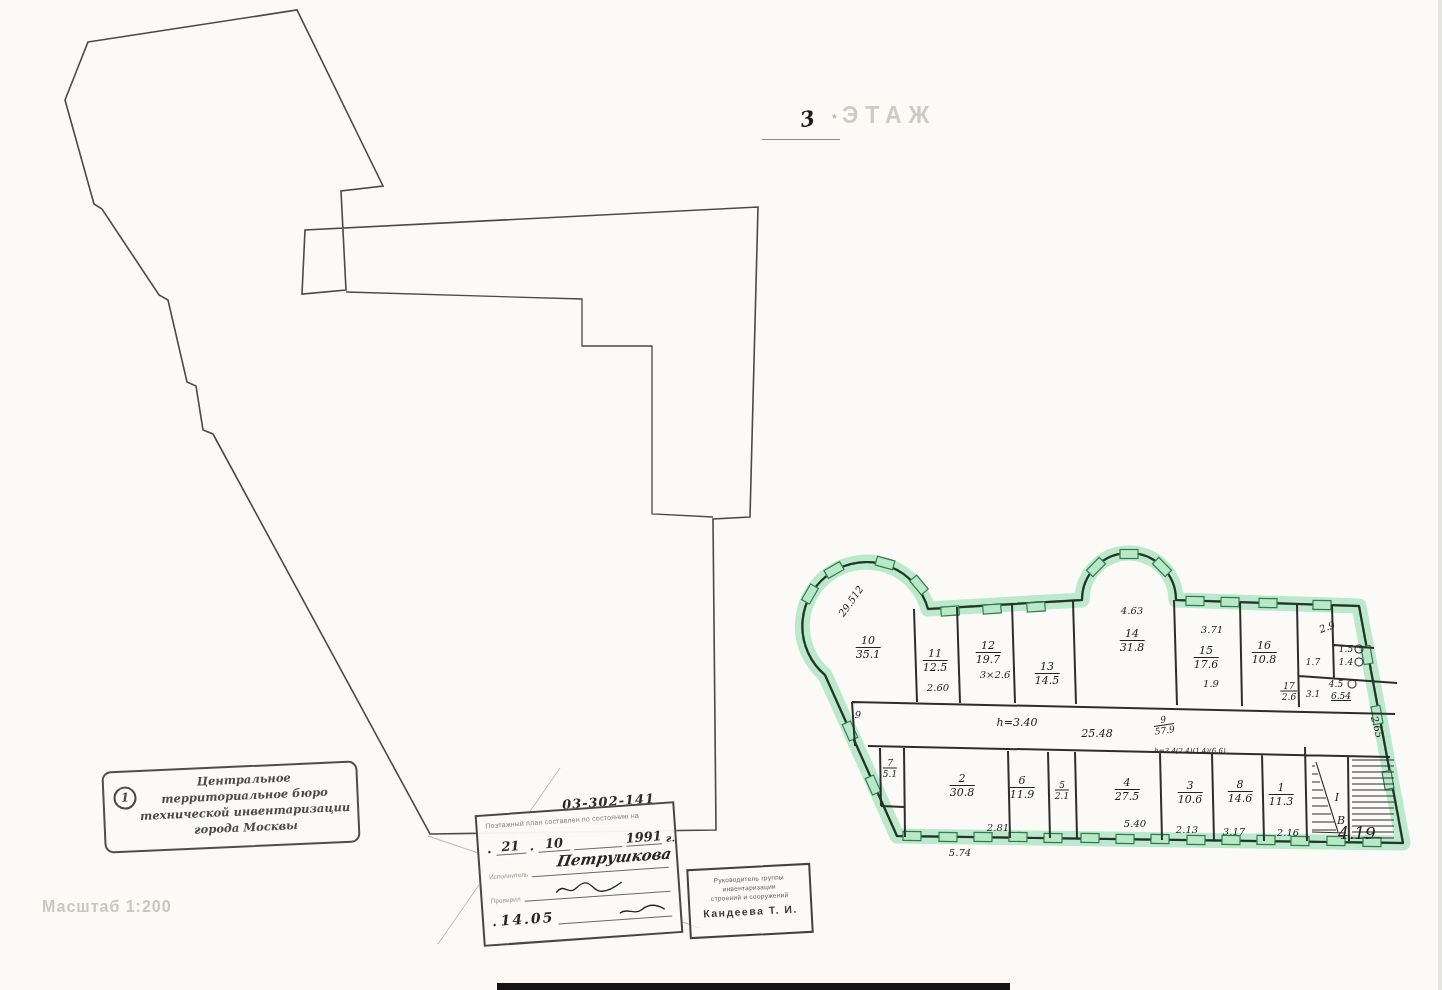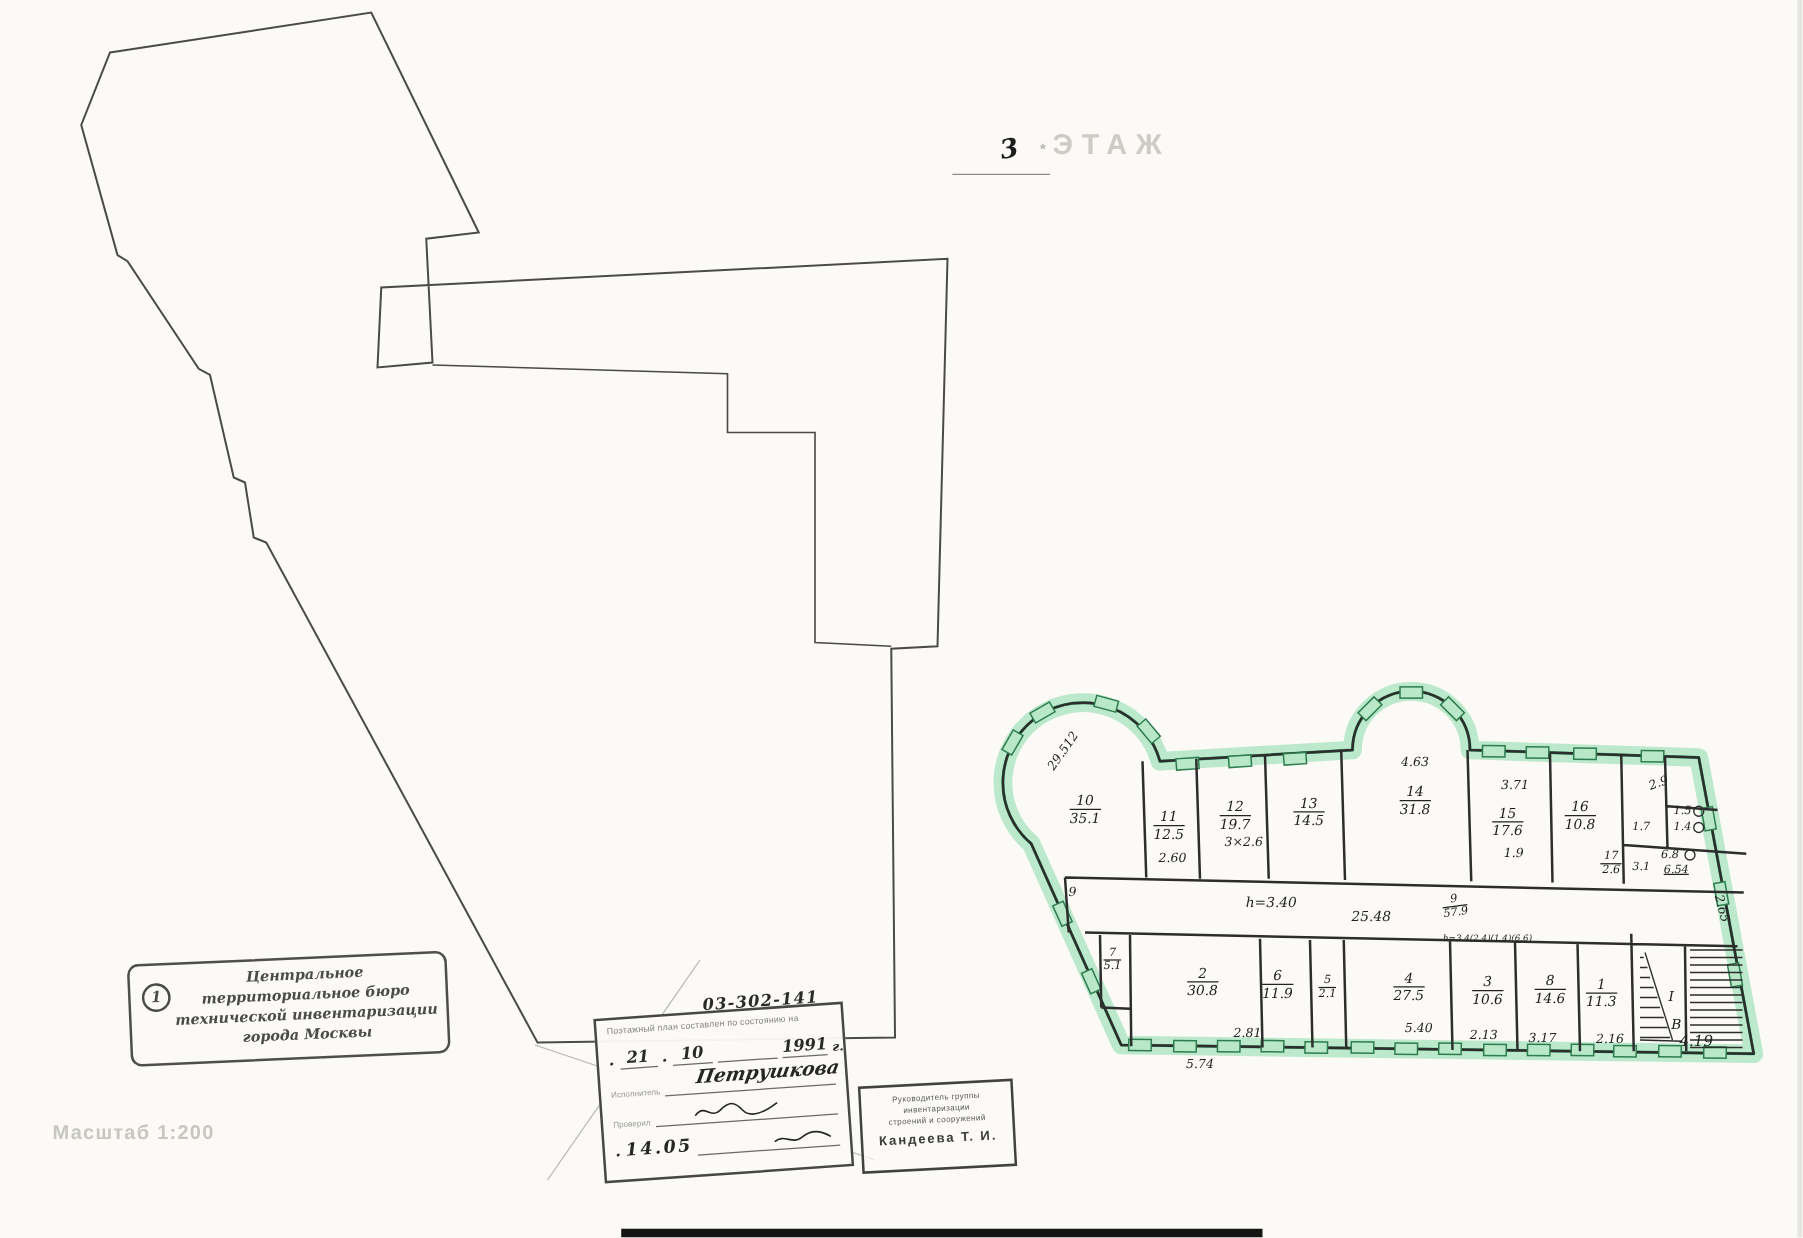--- a/index.html
+++ b/index.html
@@ -162,21 +162,21 @@
       <span class="ra">35.1</span>
     </span>
   <span class="room" style="left:935px;top:661px;">
       <span class="rn">11</span>
       <span class="ra">12.5</span>
     </span>
   <span class="room" style="left:988px;top:653px;">
       <span class="rn">12</span>
       <span class="ra">19.7</span>
     </span>
-  <span class="room" style="left:1047px;top:650px;text-align:center;">
+  <span class="room" style="left:1047px;top:674px;text-align:center;">
       <span class="rn">13</span>
       <span class="ra">14.5</span>
     </span>
   <span class="room" style="left:1132px;top:641px;">
       <span class="rn">14</span>
       <span class="ra">31.8</span>
     </span>
   <span class="room" style="left:1206px;top:658px;">
       <span class="rn">15</span>
       <span class="ra">17.6</span>
@@ -232,33 +232,33 @@
   <span class="lbl" style="left:938px;top:687px;">2.60</span>
   <span class="lbl" style="left:995px;top:674px;">3×2.6</span>
   <span class="lbl" style="left:1132px;top:610px;">4.63</span>
   <span class="lbl" style="left:1212px;top:629px;">3.71</span>
   <span class="lbl" style="left:1211px;top:683px;">1.9</span>
   <span class="lbl" style="left:1327px;top:627px;transform:translate(-50%,-50%) rotate(-20deg);">2.9</span>
   <span class="lbl" style="left:1313px;top:650px;font-size:9px;margin-top:44px;">3.1</span>
   <span class="lbl" style="left:1313px;top:662px;font-size:9px;">1.7</span>
   <span class="lbl" style="left:1346px;top:649px;font-size:9px;">1.5</span>
   <span class="lbl" style="left:1346px;top:662px;font-size:9px;">1.4</span>
-  <span class="lbl" style="left:1336px;top:684px;font-size:9px;">6.8</span>
+  <span class="lbl" style="left:1336px;top:684px;font-size:9px;">4.5</span>
   <span class="lbl" style="left:1341px;top:696px;font-size:9px;text-decoration:underline;">6.54</span>
   <span class="lbl" style="left:1097px;top:733px;font-size:11px;text-align:center;">25.48</span>
   <span class="lbl" style="left:858px;top:714px;">9</span>
   <span class="lbl" style="left:1017px;top:722px;font-size:11px;">h=3.40</span>
   <span class="lbl" style="left:1190px;top:751px;font-size:7px;">h=3.4(2.4)(1.4)(6.6)</span>
   <span class="lbl" style="left:960px;top:820px;margin-top:32px;">5.74</span>
   <span class="lbl" style="left:998px;top:827px;">2.81</span>
   <span class="lbl" style="left:1135px;top:823px;">5.40</span>
   <span class="lbl" style="left:1187px;top:829px;">2.13</span>
   <span class="lbl" style="left:1234px;top:831px;">3.17</span>
   <span class="lbl" style="left:1288px;top:832px;">2.16</span>
-  <span class="lbl" style="left:1357px;top:833px;font-size:12px;">4.19</span>
+  <span class="lbl" style="left:1357px;top:833px;font-size:17px;">4.19</span>
   <span class="lbl" style="left:1377px;top:727px;transform:translate(-50%,-50%) rotate(75deg);">2.65</span>
   <span class="lbl" style="left:1341px;top:820px;font-size:11px;">В</span>
   <span class="lbl" style="left:1337px;top:797px;font-size:11px;">I</span>
 </div>
 
 <div class="bti abs" style="left:103px;top:766px;">
   <span class="bti-badge">1</span>
   <div class="bti-inner">
     <div>Центральное</div>
     <div>территориальное бюро</div>

